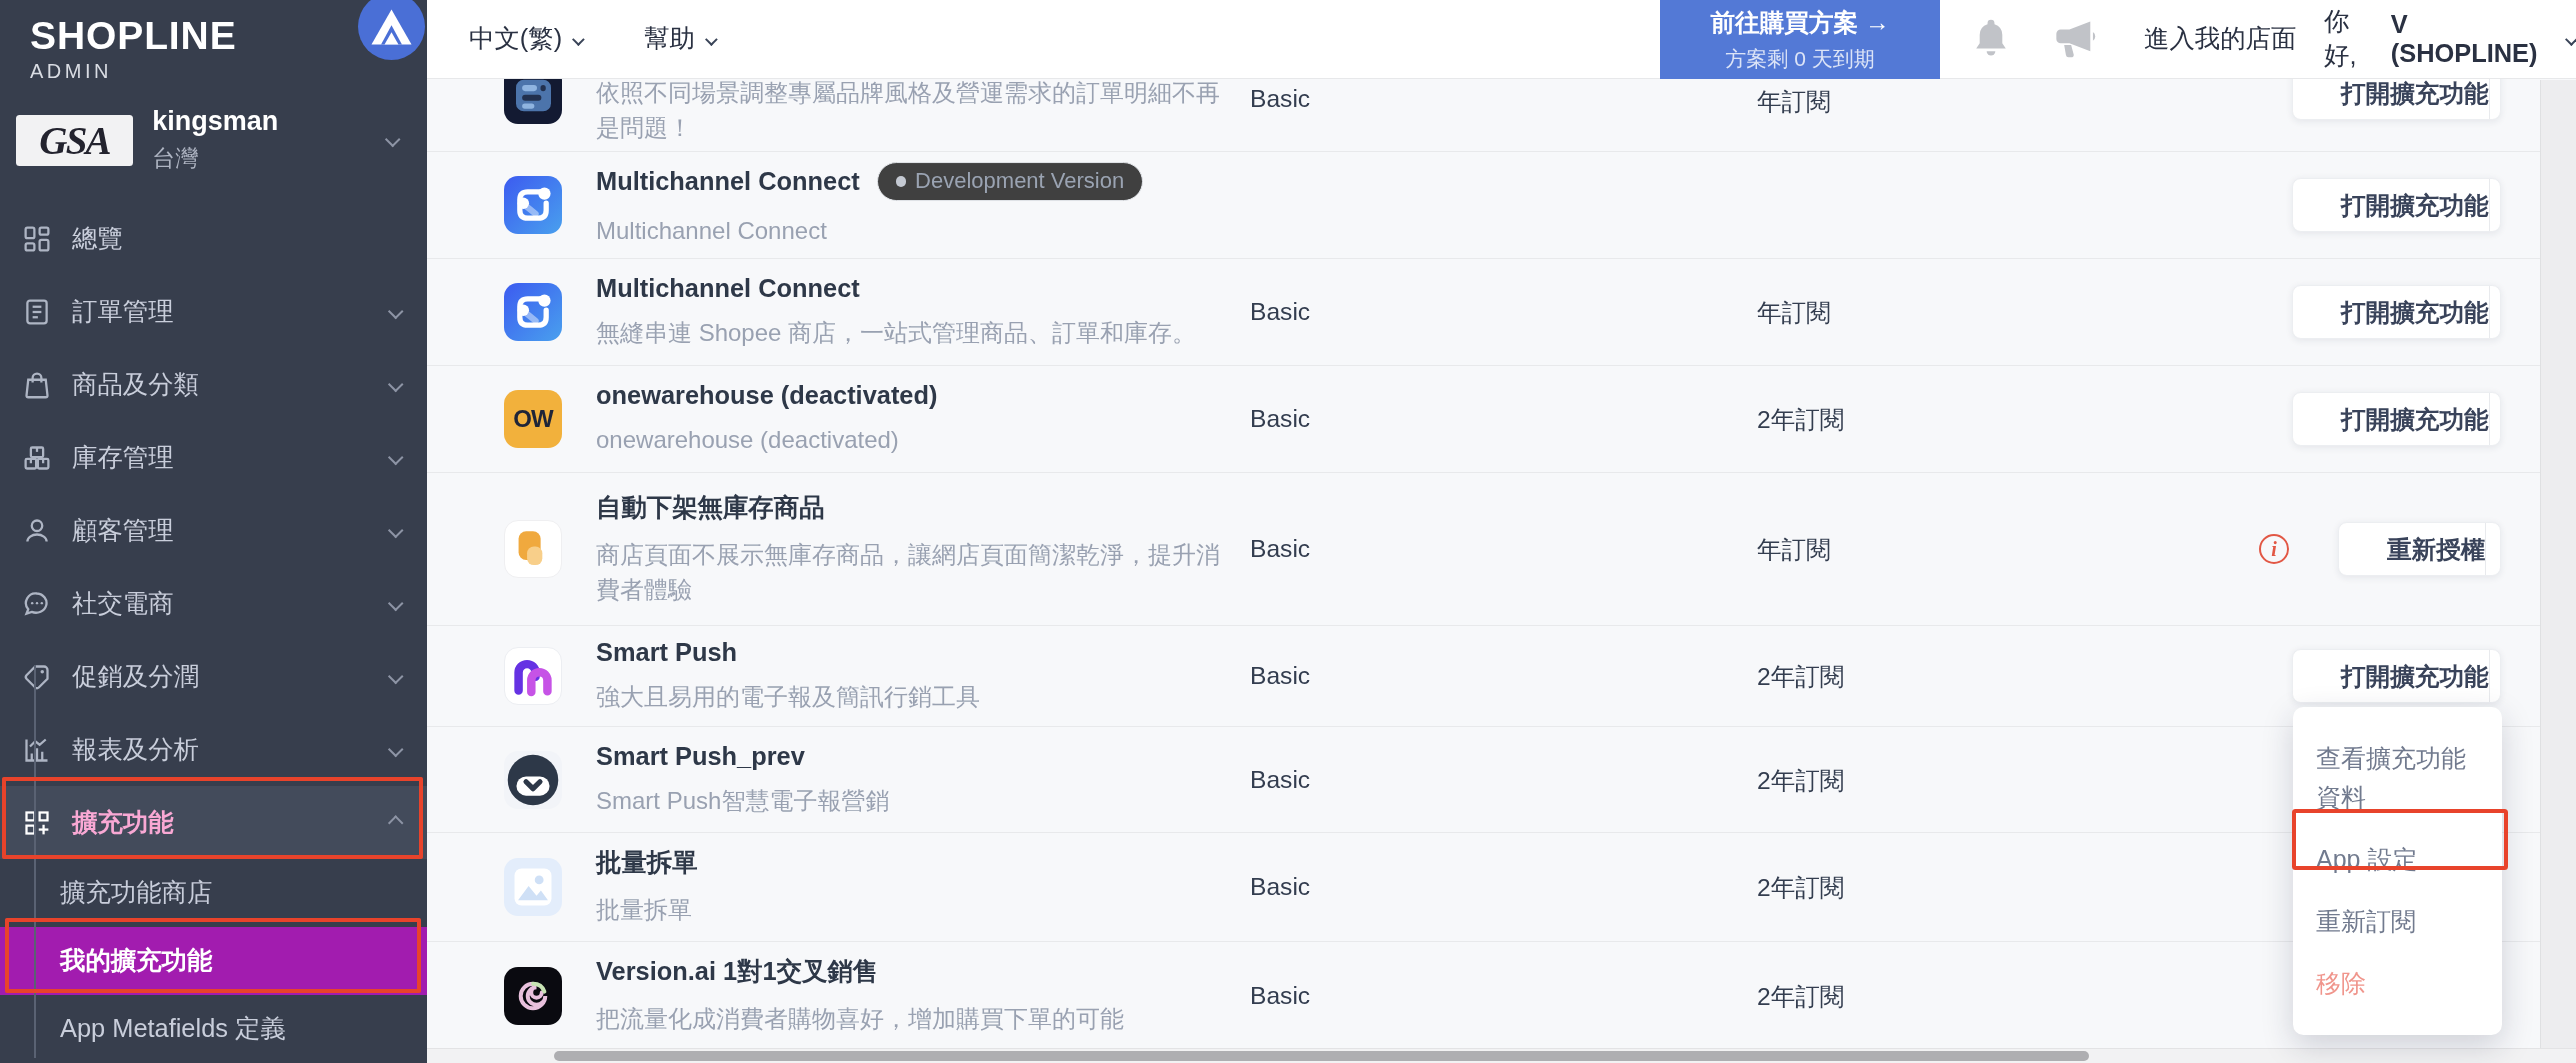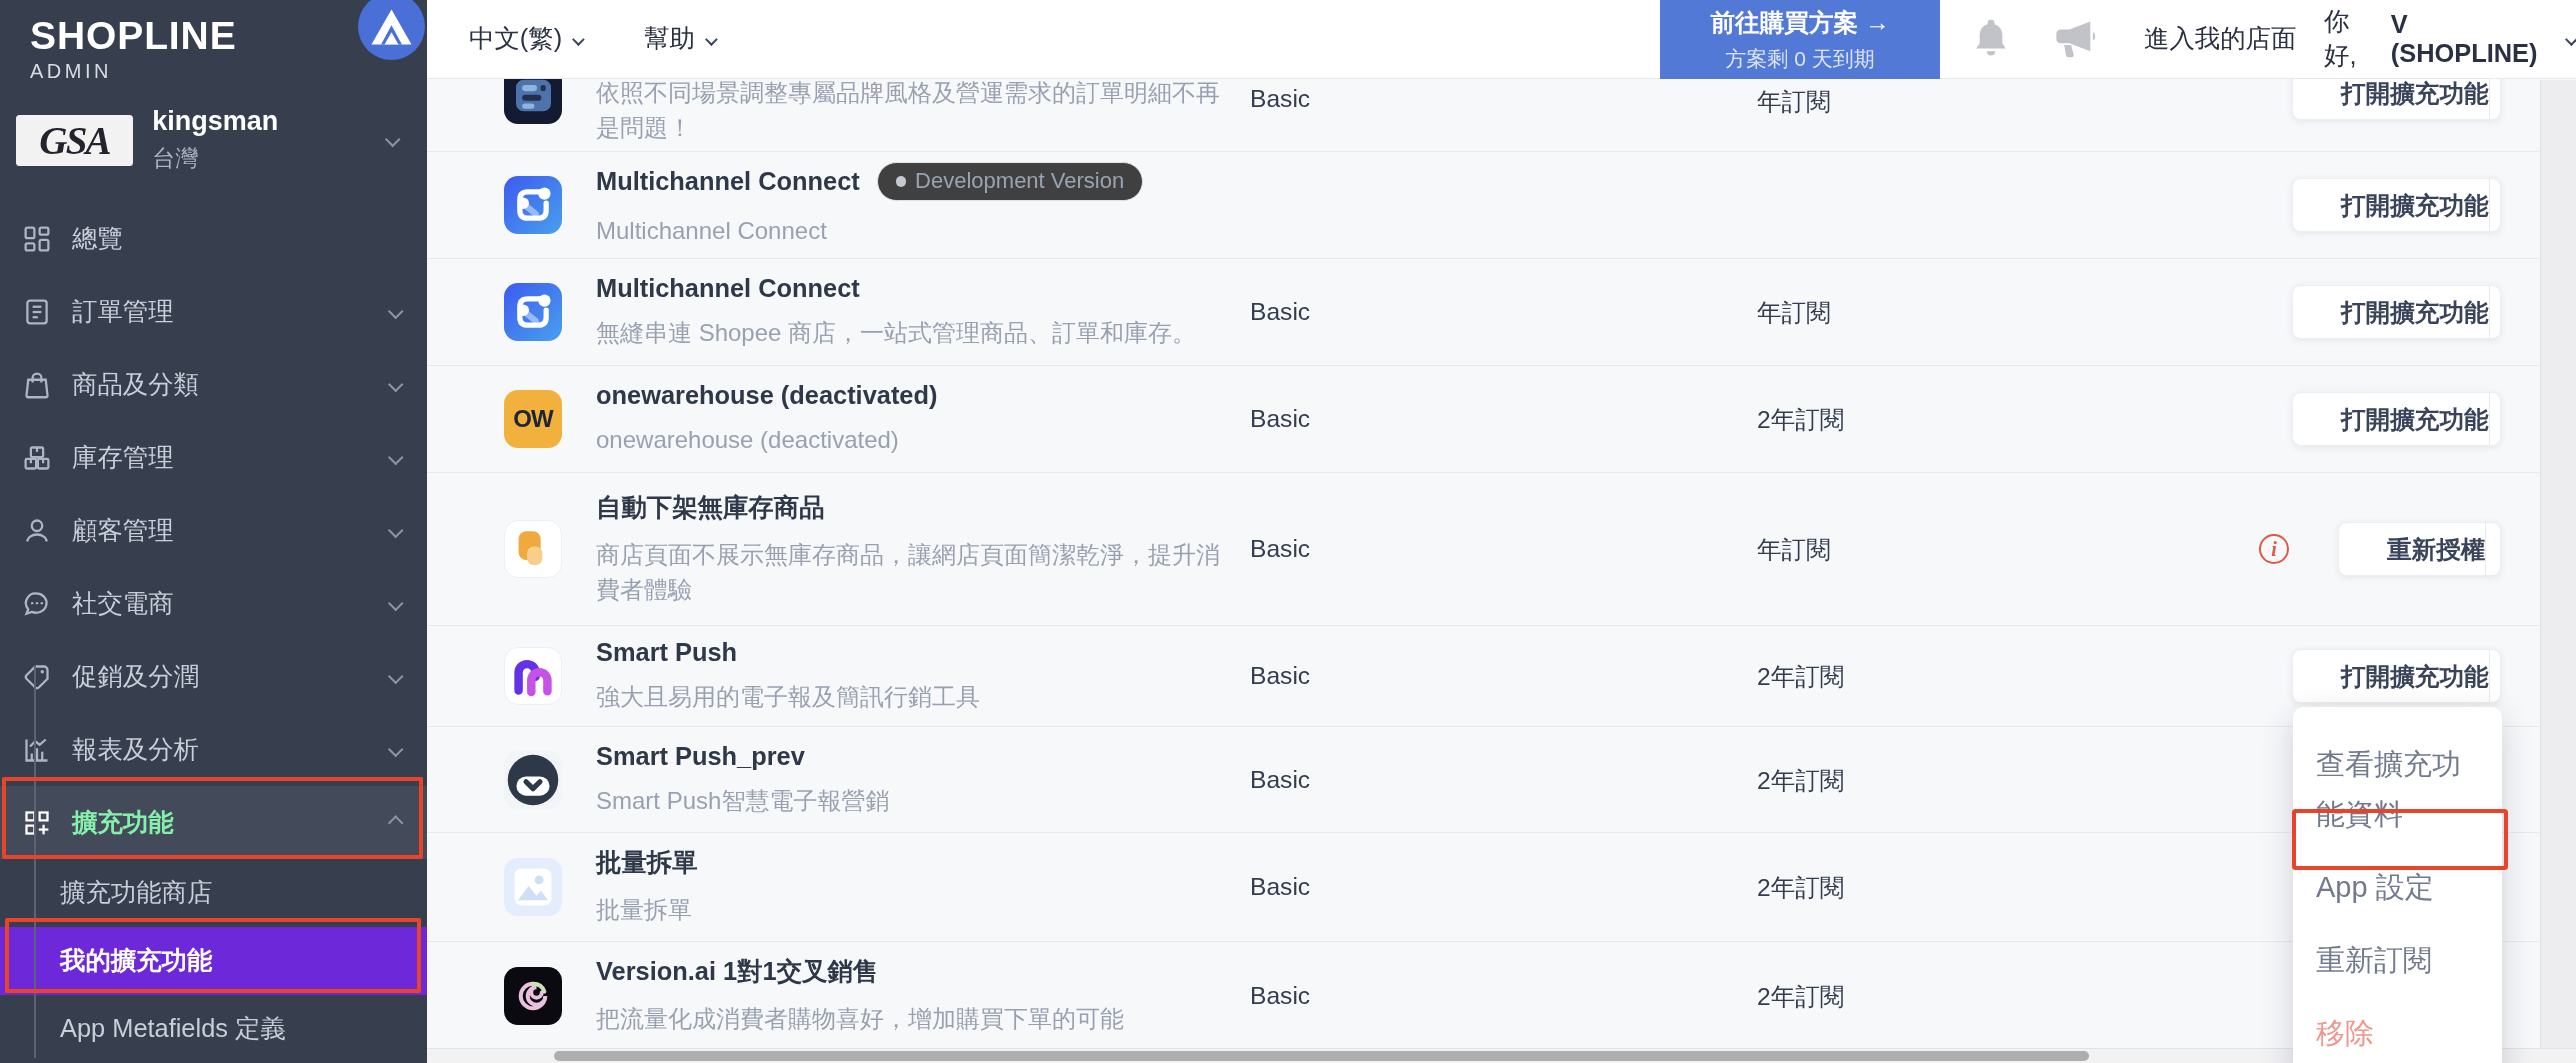--- a/index.html
+++ b/index.html
@@ -38,26 +38,26 @@
   .store .chev { margin-left:auto; margin-right:12.3px; }
 
   .nav { position:absolute; left:0; top:202px; width:427px; }
   .nav-item {
     height:73px; display:flex; align-items:center;
     padding:0 26px 0 22px; gap:20px;
     color:#c9cedb; font-size:25.4px;
   }
   .nav-item .nav-ico { width:30px; height:30px; flex:none; display:flex; align-items:center; justify-content:center; }
   .nav-item .chev { margin-left:auto; }
-  .nav-item.active { background:#434b5b; color:#86efac; font-weight:700; }
+  .nav-item.active { background:#434b5b; color:#f9a8d4; font-weight:700; }
   .sub-item {
     height:68px; display:flex; align-items:center;
     padding-left:60px; color:#c9cedb; font-size:25.4px;
   }
-  .sub-item.active { background:#6d28d9; color:#ffffff; font-weight:700; }
+  .sub-item.active { background:#a21caf; color:#ffffff; font-weight:700; }
   .sub-line { position:absolute; left:34px; top:665px; width:1.8px; height:393px; background:#5a6273; }
 
   .chev {
     display:inline-block; width:11.4px; height:11.4px;
     border-right:2.6px solid #8d94a5; border-bottom:2.6px solid #8d94a5;
     transform:rotate(45deg); flex:none;
   }
   .chev.up { transform:rotate(-135deg); }
   .chev.dark { border-color:#3a4458; }
   .chev.small { width:8.8px; height:8.8px; border-width:2.2px; }
@@ -136,21 +136,21 @@
   .row--clipped .cell-plan, .row--clipped .cell-sub { top:5.3px; transform:none; }
   .row--clipped .split-btn { top:-14px; transform:none; }
 
   
   .dropdown {
     position:absolute; left:2293px; top:707px; width:209px;
     background:#ffffff; border-radius:10.5px; z-index:40;
     box-shadow:0 10.5px 32px rgba(25,35,60,0.18);
     padding:21px 0;
   }
-  .dd-item { padding:11.4px 23px; font-size:29px; line-height:50px; color:#717a8e; }
+  .dd-item { padding:11.4px 23px; font-size:25px; line-height:39px; color:#717a8e; }
   .dd-item.danger { color:#f0958c; }
 
   
   .anno { position:absolute; border:4.4px solid #e8432b; z-index:50; pointer-events:none; border-radius:1.8px; }
   .anno-1 { left:1.8px;    top:777px;  width:421px; height:82px; }
   .anno-2 { left:5.3px;    top:918px; width:416px; height:75px; }
   .anno-3 { left:2292px; top:809px;  width:216px; height:61px; border-radius:3.5px; }
 
   
   .hscroll-track {

